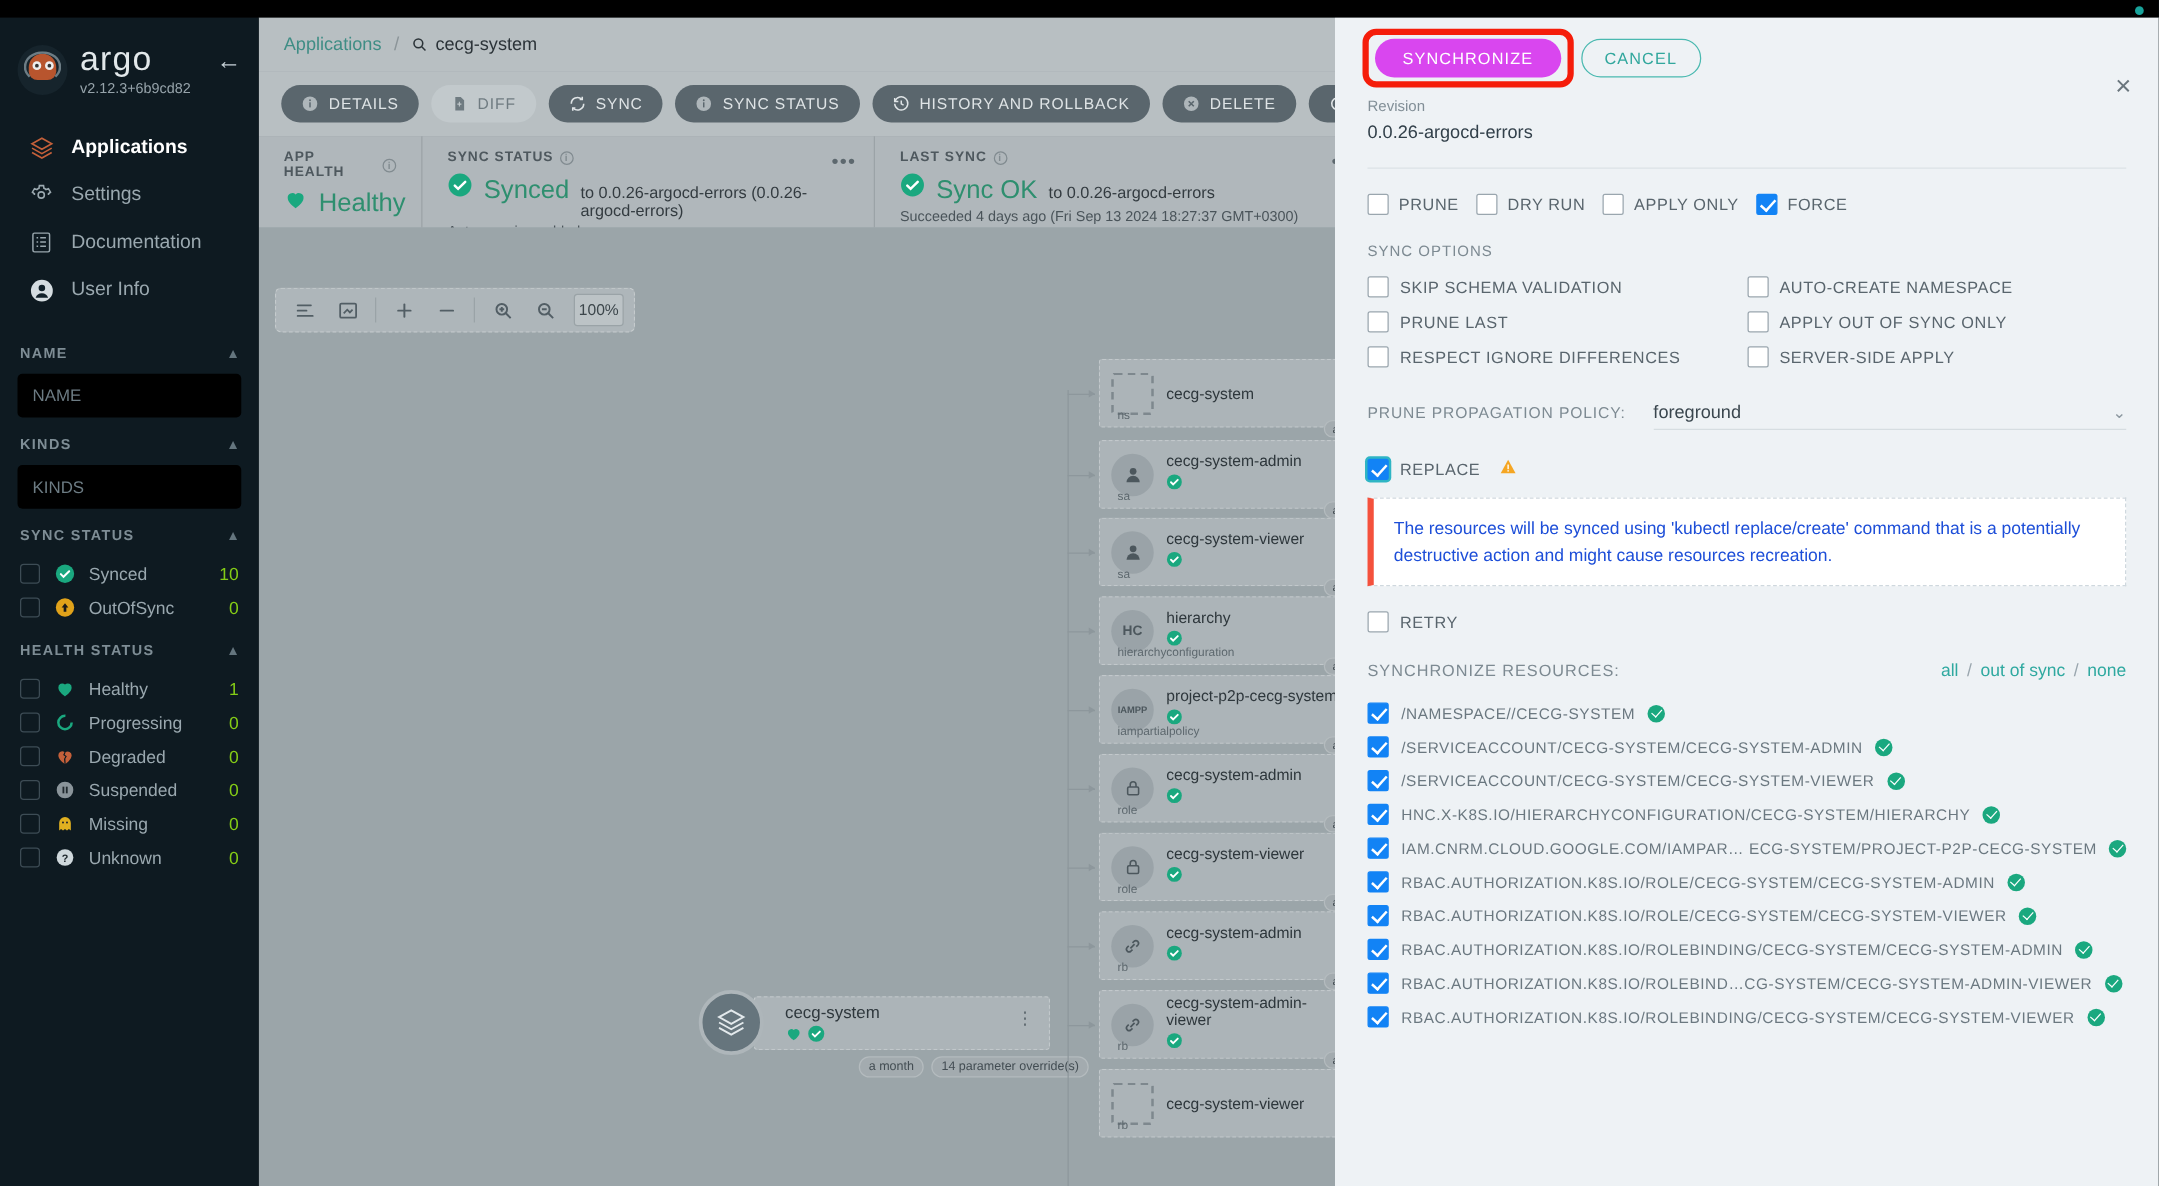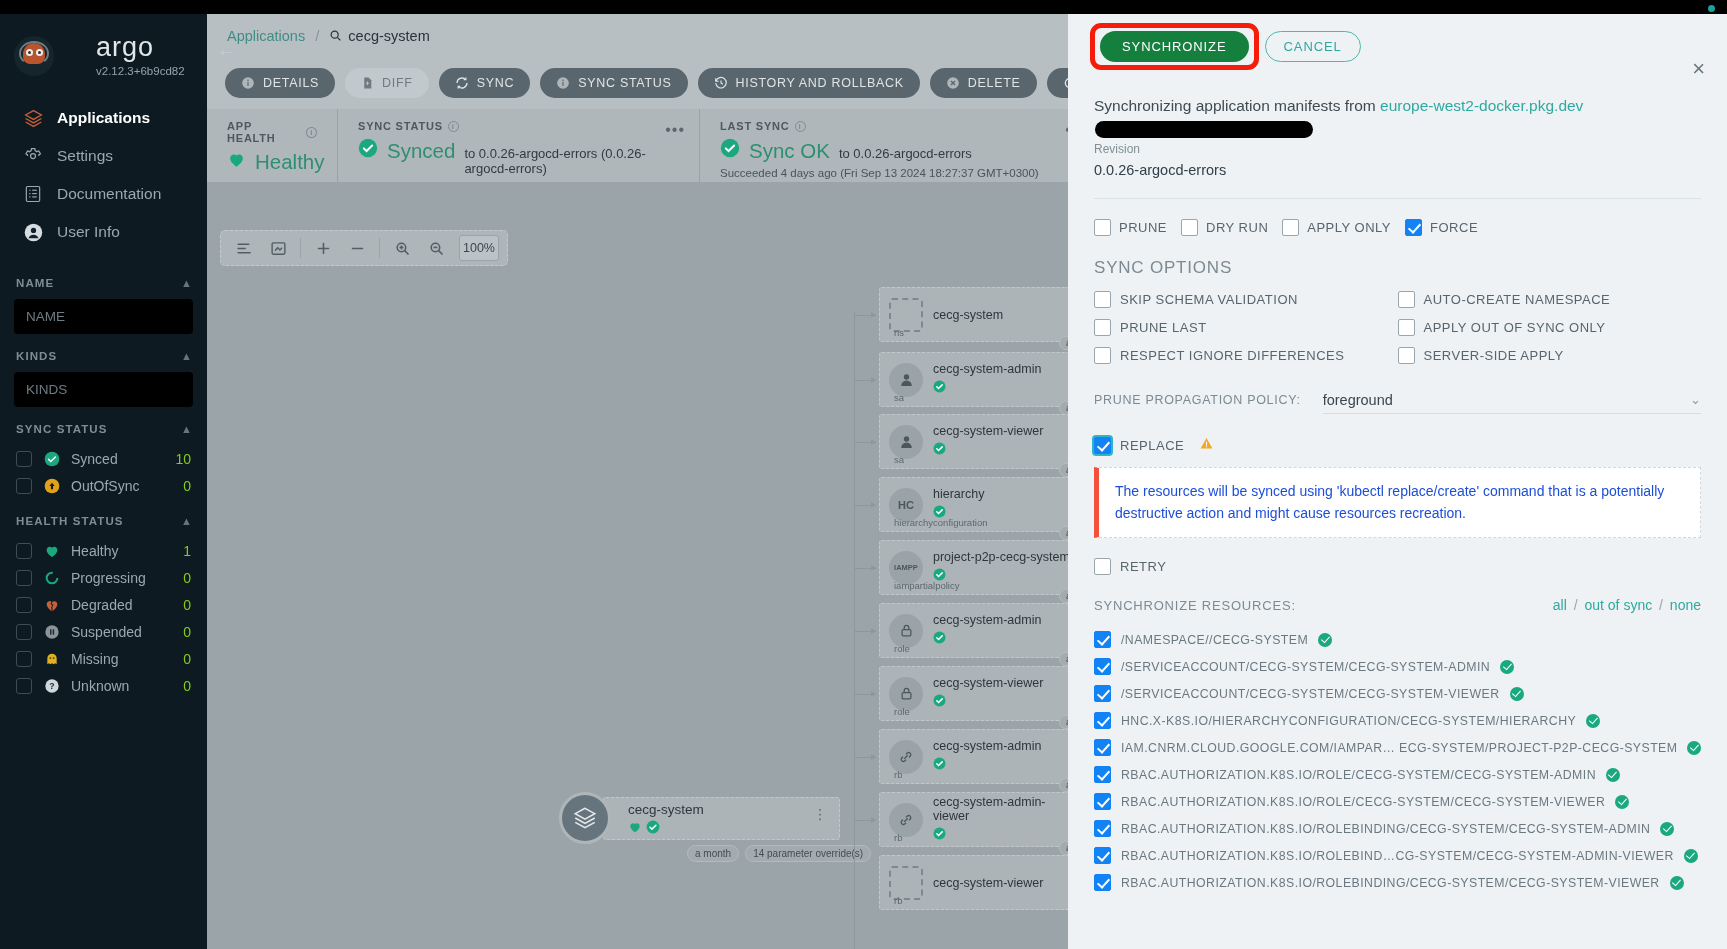--- a/index.html
+++ b/index.html
@@ -13,21 +13,21 @@
 
   
   .topstrip { position:absolute; left:0; top:0; width:1727px; height:14px; background:#000; z-index:60;}
   .topdot { position:absolute; right:12px; top:5px; width:7px; height:7px; border-radius:50%; background:#18a39b;}
 
   
   .sidebar {
     position:absolute; left:0; top:14px; width:207px; height:935px;
     background:#0e1a21; color:#b9c5cb; z-index:20;
   }
-  .logo-row { display:flex; align-items:center; padding:20px 14px 2px 14px;gap:32px; }
+  .logo-row { display:flex; align-items:center; padding:20px 14px 2px 14px; }
   .octo { width:40px; height:40px; border-radius:50%; background:#16242c; position:relative; flex:0 0 auto;}
   .octo::before{
     content:""; position:absolute; left:9px; top:7px; width:22px; height:21px; border-radius:11px 11px 7px 7px;
     background:#b8552e;
   }
   .octo .eye{position:absolute;width:7px;height:7px;border-radius:50%;background:#eee;top:13px;}
   .octo .eye.l{left:12px;} .octo .eye.r{left:22px;}
   .octo .eye::after{content:"";position:absolute;left:2px;top:2px;width:3px;height:3px;border-radius:50%;background:#333;}
   .octo .band{position:absolute;left:5px;top:5px;width:30px;height:25px;border:2px solid #6d7d85;border-radius:50%;border-bottom-color:transparent;}
   .brand { margin-left:10px; }
@@ -120,21 +120,21 @@
 
   
   .panel {
     position:absolute; right:0; top:14px; width:659px; height:935px;
     background:#eef2f5; z-index:40; overflow:hidden;
   }
   .panel-head { height:64px; display:flex; align-items:center; padding:0 22px; position:relative;}
   .sync-wrap { position:relative; padding:8px 10px; }
   .redring { position:absolute; left:0; top:0; right:0; bottom:0; border:5px solid #f51d0a; border-radius:11px; }
   .btn-sync {
-    height:31px; border-radius:16px; background:#15803d; color:#fff; font-size:13px; letter-spacing:.9px;
+    height:31px; border-radius:16px; background:#d946ef; color:#fff; font-size:13px; letter-spacing:.9px;
     display:flex; align-items:center; justify-content:center; padding:0 22px; cursor:pointer; position:relative;
   }
   .btn-cancel {
     height:31px; border-radius:16px; border:1px solid #4ab9b0; color:#31a79d; background:transparent;
     font-size:13px; letter-spacing:.9px; display:flex; align-items:center; justify-content:center; padding:0 18px;
     margin-left:6px; cursor:pointer;
   }
   .panel-close { position:absolute; right:22px; top:44px; font-size:22px; color:#6a767d; cursor:pointer; line-height:1;}
 
   .pbody { padding:0 26px; }
@@ -146,21 +146,21 @@
 
   .hr { height:1px; background:#dbe2e6; margin:20px 0 0 0;}
 
   .optrow { display:flex; align-items:center; gap:8px; margin-top:20px; flex-wrap:wrap;}
   .cb { width:17px; height:17px; border:1.6px solid #9aa6ae; border-radius:2px; background:#fff; flex:0 0 auto; cursor:pointer; position:relative;}
   .cb.on { background:#1283f5; border-color:#1283f5;}
   .cb.on::after{content:"";position:absolute;left:5px;top:1px;width:5px;height:10px;border:solid #fff;border-width:0 2.3px 2.3px 0;transform:rotate(42deg);}
   .cb.teal-ring { box-shadow:0 0 0 2px #2fb5c4; }
   .optlabel { font-size:13px; color:#59656d; letter-spacing:.5px; margin-right:6px;}
 
-  .section-label { font-size:17px; color:#7d8a92; letter-spacing:.8px; margin-top:22px;}
+  .section-label { font-size:12px; color:#7d8a92; letter-spacing:.8px; margin-top:22px;}
   .optgrid { display:grid; grid-template-columns: 1fr 1fr; row-gap:11px; margin-top:13px;}
   .optcell { display:flex; align-items:center; gap:9px;}
 
   .policy-row { display:flex; align-items:center; margin-top:22px; }
   .policy-label { font-size:12.5px; color:#7d8a92; letter-spacing:.7px; }
   .policy-select { margin-left:22px; flex:1; border-bottom:1px solid #d6dde1; height:28px; display:flex; align-items:center; justify-content:space-between; cursor:pointer;}
   .policy-val { font-size:14.5px; color:#3a464e;}
   .policy-caret { color:#8d99a1; font-size:13px;}
 
   .replace-row { display:flex; align-items:center; gap:9px; margin-top:22px;}
@@ -747,23 +747,20 @@
     <div class="panel-head">
       <div class="sync-wrap">
         <div class="redring"></div>
         <div class="btn-sync">SYNCHRONIZE</div>
       </div>
       <div class="btn-cancel">CANCEL</div>
       <div class="panel-close">×</div>
     </div>
 
     <div class="pbody">
-      <div class="sync-desc">
-        <span>Synchronizing application manifests from </span><a>europe-west2-docker.pkg.dev</a><span class="redact"></span>
-      </div>
 
       <div class="rev-label">Revision</div>
       <div class="rev-val">0.0.26-argocd-errors</div>
 
       <div class="hr"></div>
 
       <div class="optrow">
         <span class="cb"></span>
         <span class="optlabel">PRUNE</span>
         <span class="cb"></span>

